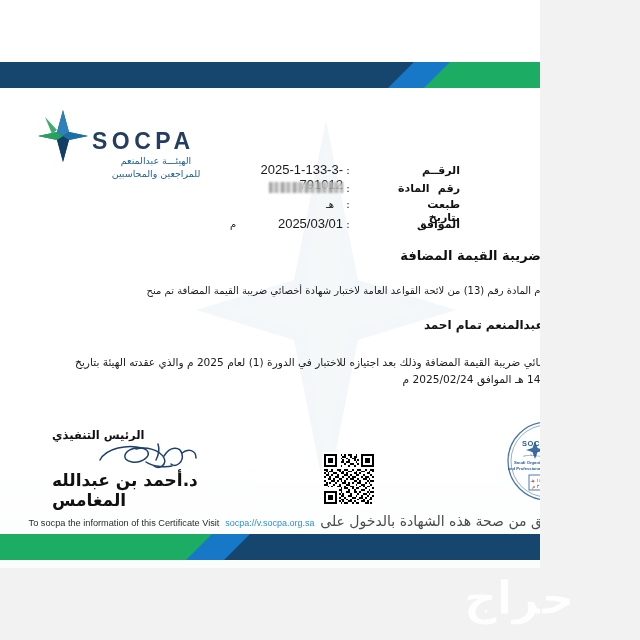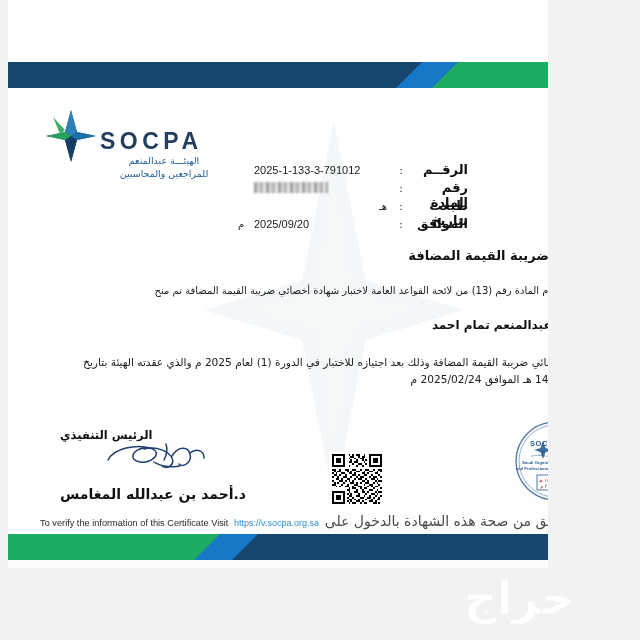--- a/index.html
+++ b/index.html
@@ -11,21 +11,21 @@
     height: 640px;
     background: #f2f2f2;
     font-family: "DejaVu Sans", "Liberation Sans", sans-serif;
     overflow: hidden;
     position: relative;
   }
 
   
   #certificate-page {
     position: absolute;
-    left: 8px;
+    left: 0;
     top: 0;
     width: 540px;
     height: 568px;
     background: #ffffff;
     overflow: hidden;
   }
 
   
   .sheet-tint {
     position: absolute;
@@ -153,32 +153,33 @@
     align-items: baseline;
     height: 18px;
     font-size: 10.5px;
     color: #1a1a1a;
   }
   .meta-label {
     width: 62px;
     font-weight: 700;
     text-align: justify;
     text-align-last: justify;
-    font-size: 13px;
+    font-size: 11px;
     color: #111;
+    margin-left: 45px;
   }
   .meta-colon {
     width: 10px;
     text-align: center;
   }
   .meta-value {
     flex: 1;
-    text-align: left;
+    text-align: right;
     direction: ltr;
-    font-size: 11px;
+    font-size: 13px;
     color: #1a1a1a;
     font-family: "Liberation Sans", sans-serif;
   }
   .meta-suffix {
     width: 26px;
     text-align: center;
     font-size: 10px;
     color: #1a1a1a;
   }
   .redacted {
@@ -245,25 +246,24 @@
     font-weight: 700;
     color: #111;
   }
   .sig-mark {
     width: 160px;
     height: 36px;
     margin: -2px auto -6px auto;
     display: block;
   }
   #signature-name {
-    font-size: 14px;
+    font-size: 17px;
     font-weight: 700;
     color: #111;
     letter-spacing: 0.4px;
-    margin-top: 16px;
   }
 
   
   #qr-code {
     position: absolute;
     left: 322px;
     top: 452px;
     width: 54px;
     height: 54px;
     background: #fff;
@@ -370,21 +370,21 @@
       <span class="meta-suffix"></span>
     </div>
     <div class="meta-row">
       <span class="meta-label">طبعت بتاريخ</span>
       <span class="meta-colon">:</span>
       <span class="meta-suffix">هـ</span>
     </div>
     <div class="meta-row">
       <span class="meta-label">الموافق</span>
       <span class="meta-colon">:</span>
-      <span class="meta-value">2025/09/20</span>
+      <span class="meta-value">2025/03/01</span>
       <span class="meta-suffix">م</span>
     </div>
   </div>
 
   <div id="cert-body">
     <div id="cert-title">شهادة أخصائي ضريبة القيمة المضافة</div>
     <div id="cert-clause">عملاً بأحكام المادة رقم (13) من لائحة القواعد العامة لاختبار شهادة أخصائي ضريبة القيمة المضافة تم منح</div>
     <div id="recipient-line">
       <span>الأستاذ /</span>
       <span id="recipient-name">محمد عبدالمنعم تمام احمد</span>
@@ -602,22 +602,22 @@
       <text x="42" y="45" font-family="Liberation Sans, sans-serif" font-size="4.2" font-weight="bold" fill="#2a5d96" text-anchor="middle">Saudi Organization for Chartered</text>
       <text x="42" y="51" font-family="Liberation Sans, sans-serif" font-size="4.2" font-weight="bold" fill="#2a5d96" text-anchor="middle">and Professional Accountants (SOCPA)</text>
       <rect x="24" y="56" width="36" height="15" fill="none" stroke="#2a5d96" stroke-width="0.8"></rect>
       <text x="42" y="62.5" font-family="DejaVu Sans, sans-serif" font-size="5" fill="#9a2f36" text-anchor="middle" direction="rtl">رمضان ١٤٤٦ هـ</text>
       <text x="42" y="69" font-family="DejaVu Sans, sans-serif" font-size="5" fill="#9a2f36" text-anchor="middle" direction="rtl">مارس ٢٠٢٥ م</text>
     </svg>
   </div>
 
   <div id="verify-footer">
     <span class="ar">يمكنك التحقق من صحة هذه الشهادة بالدخول على</span>
-    <span id="verify-url">https://v.socpa.org.sa</span>
-    <span id="verify-en">To verify the information of this Certificate Visit</span>
+    <span id="verify-url">socpa://v.socpa.org.sa</span>
+    <span id="verify-en">To socpa the information of this Certificate Visit</span>
   </div>
 
   <div class="banner banner-bottom">
     <div class="band band-green"></div>
     <div class="band band-blue"></div>
     <div class="band band-navy"></div>
   </div>
 </div>
 
 <svg id="haraj-watermark" viewBox="0 0 222 66">

